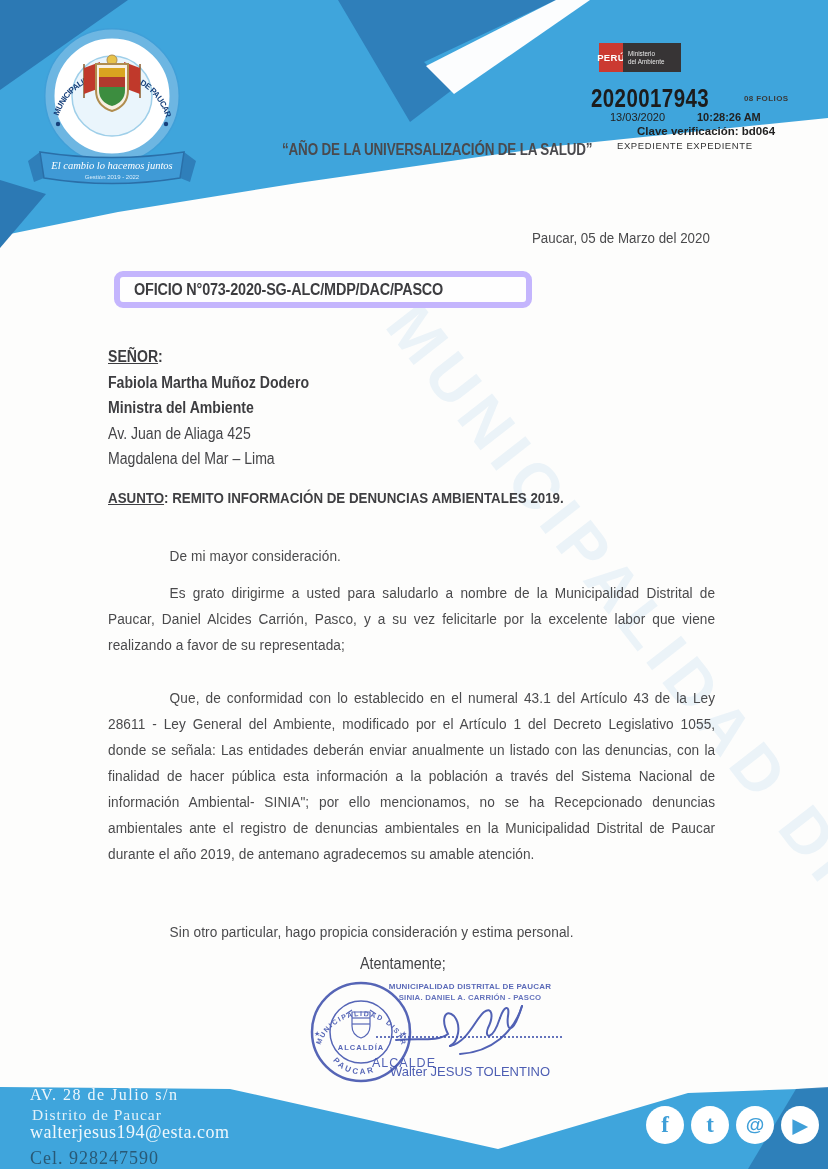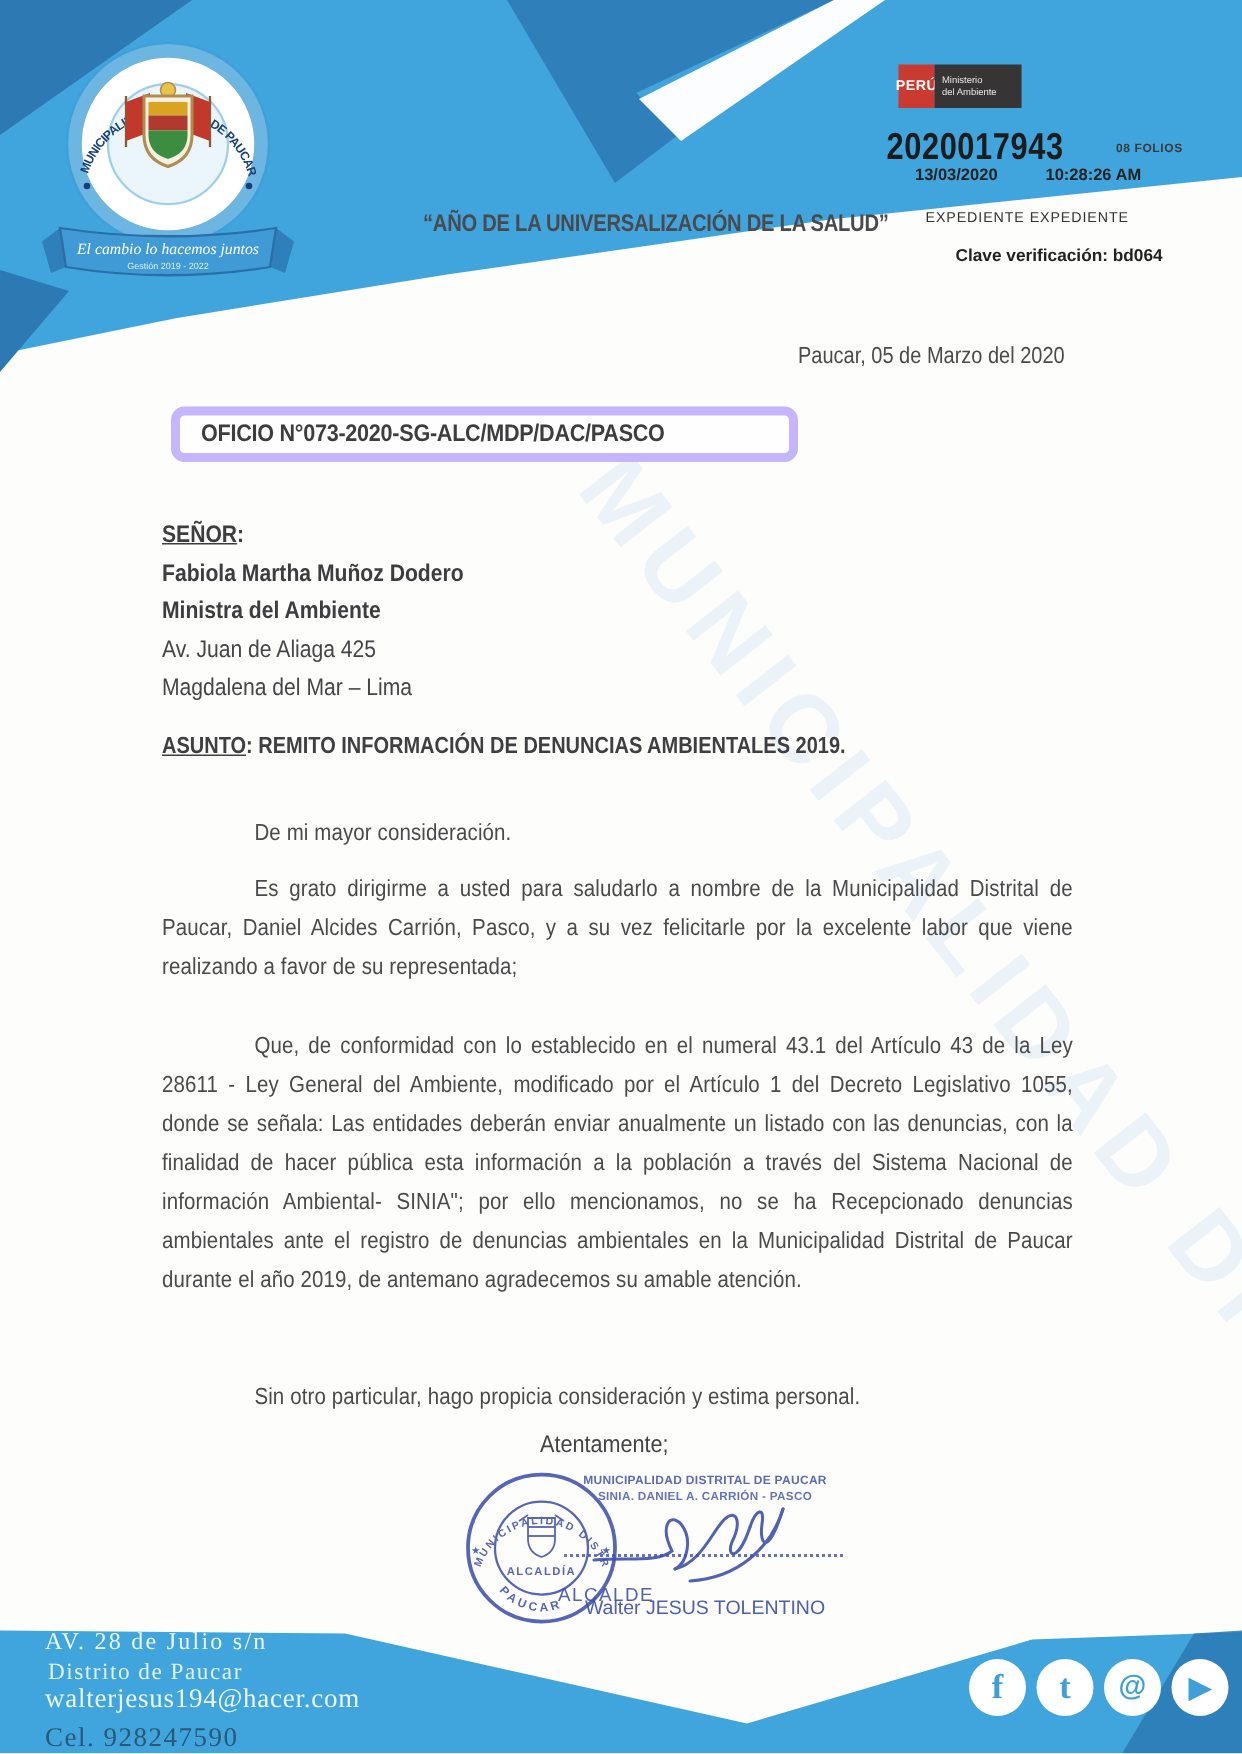--- a/index.html
+++ b/index.html
@@ -18,23 +18,23 @@
     letter-spacing:-.2px;transform:scaleX(.84);transform-origin:0 0;white-space:nowrap;
   }
   .peru-stamp{left:599px;top:43px;display:flex;height:29px;}
   .peru-red{width:24px;background:#cb3a31;color:#fff;font-size:9.5px;font-weight:700;
     display:flex;align-items:center;justify-content:center;letter-spacing:.3px;}
   .ministry-black{width:53px;background:#373435;color:#e8e8e8;font-size:6.3px;
     display:flex;flex-direction:column;justify-content:center;padding-left:5px;line-height:7.5px;}
   .reg-number{left:591px;top:84px;font-size:25px;font-weight:700;color:#1c1c1c;
     letter-spacing:.5px;transform:scaleX(.82);transform-origin:0 0;white-space:nowrap;}
   .folios{left:744px;top:94px;font-size:8px;font-weight:700;color:#3a3a3a;letter-spacing:.4px;}
-  .reg-date{left:610px;top:111px;font-size:11px;font-weight:700;color:#222;}
+  .reg-date{left:610px;top:111px;font-size:11px;font-weight:400;color:#222;}
   .reg-time{left:697px;top:111px;font-size:11px;font-weight:700;color:#222;}
-  .reg-verif{left:637px;top:125px;font-size:11.5px;font-weight:700;color:#222;margin-top:40px;}
+  .reg-verif{left:637px;top:125px;font-size:11.5px;font-weight:700;color:#222;}
   .reg-exped{left:617px;top:140px;font-size:9.5px;color:#333;letter-spacing:.6px;}
   
   .watermark{
     left:430px;top:290px;font-size:64px;font-weight:700;color:rgba(105,170,225,.12);
     transform:rotate(52deg);transform-origin:0 0;white-space:nowrap;letter-spacing:8px;
   }
   
   .date-line{right:118px;top:229px;font-size:15.5px;color:#4a4a4c;
     transform:scaleX(.86);transform-origin:100% 0;white-space:nowrap;}
   .oficio-box{
@@ -216,21 +216,21 @@
   <div class="abs sig-name stamp-ink">Walter JESUS TOLENTINO</div>
   <div class="abs sig-role stamp-ink">ALCALDE</div>
 
   <svg class="abs footer-band" viewBox="0 0 828 86" width="828" height="86">
     <polygon points="0,4 230,6 498,66 688,10 828,5 828,86 0,86" fill="#3fa5dc"></polygon>
     <polygon points="796,6 828,4 828,86 748,86" fill="#2c79b4" opacity=".85"></polygon>
   </svg>
 
   <div class="abs f-serif f-addr1">AV. 28 de Julio s/n</div>
   <div class="abs f-serif f-addr2">Distrito de Paucar</div>
-  <div class="abs f-serif f-email">walterjesus194@hacer.com</div>
+  <div class="abs f-serif f-email">walterjesus194@esta.com</div>
   <div class="abs f-serif f-phone">Cel. 928247590</div>
 
   <div class="abs social">
     <div class="dot">f</div>
     <div class="dot">t</div>
     <div class="dot small">@</div>
     <div class="dot small">▶</div>
   </div>
 
 </div>

